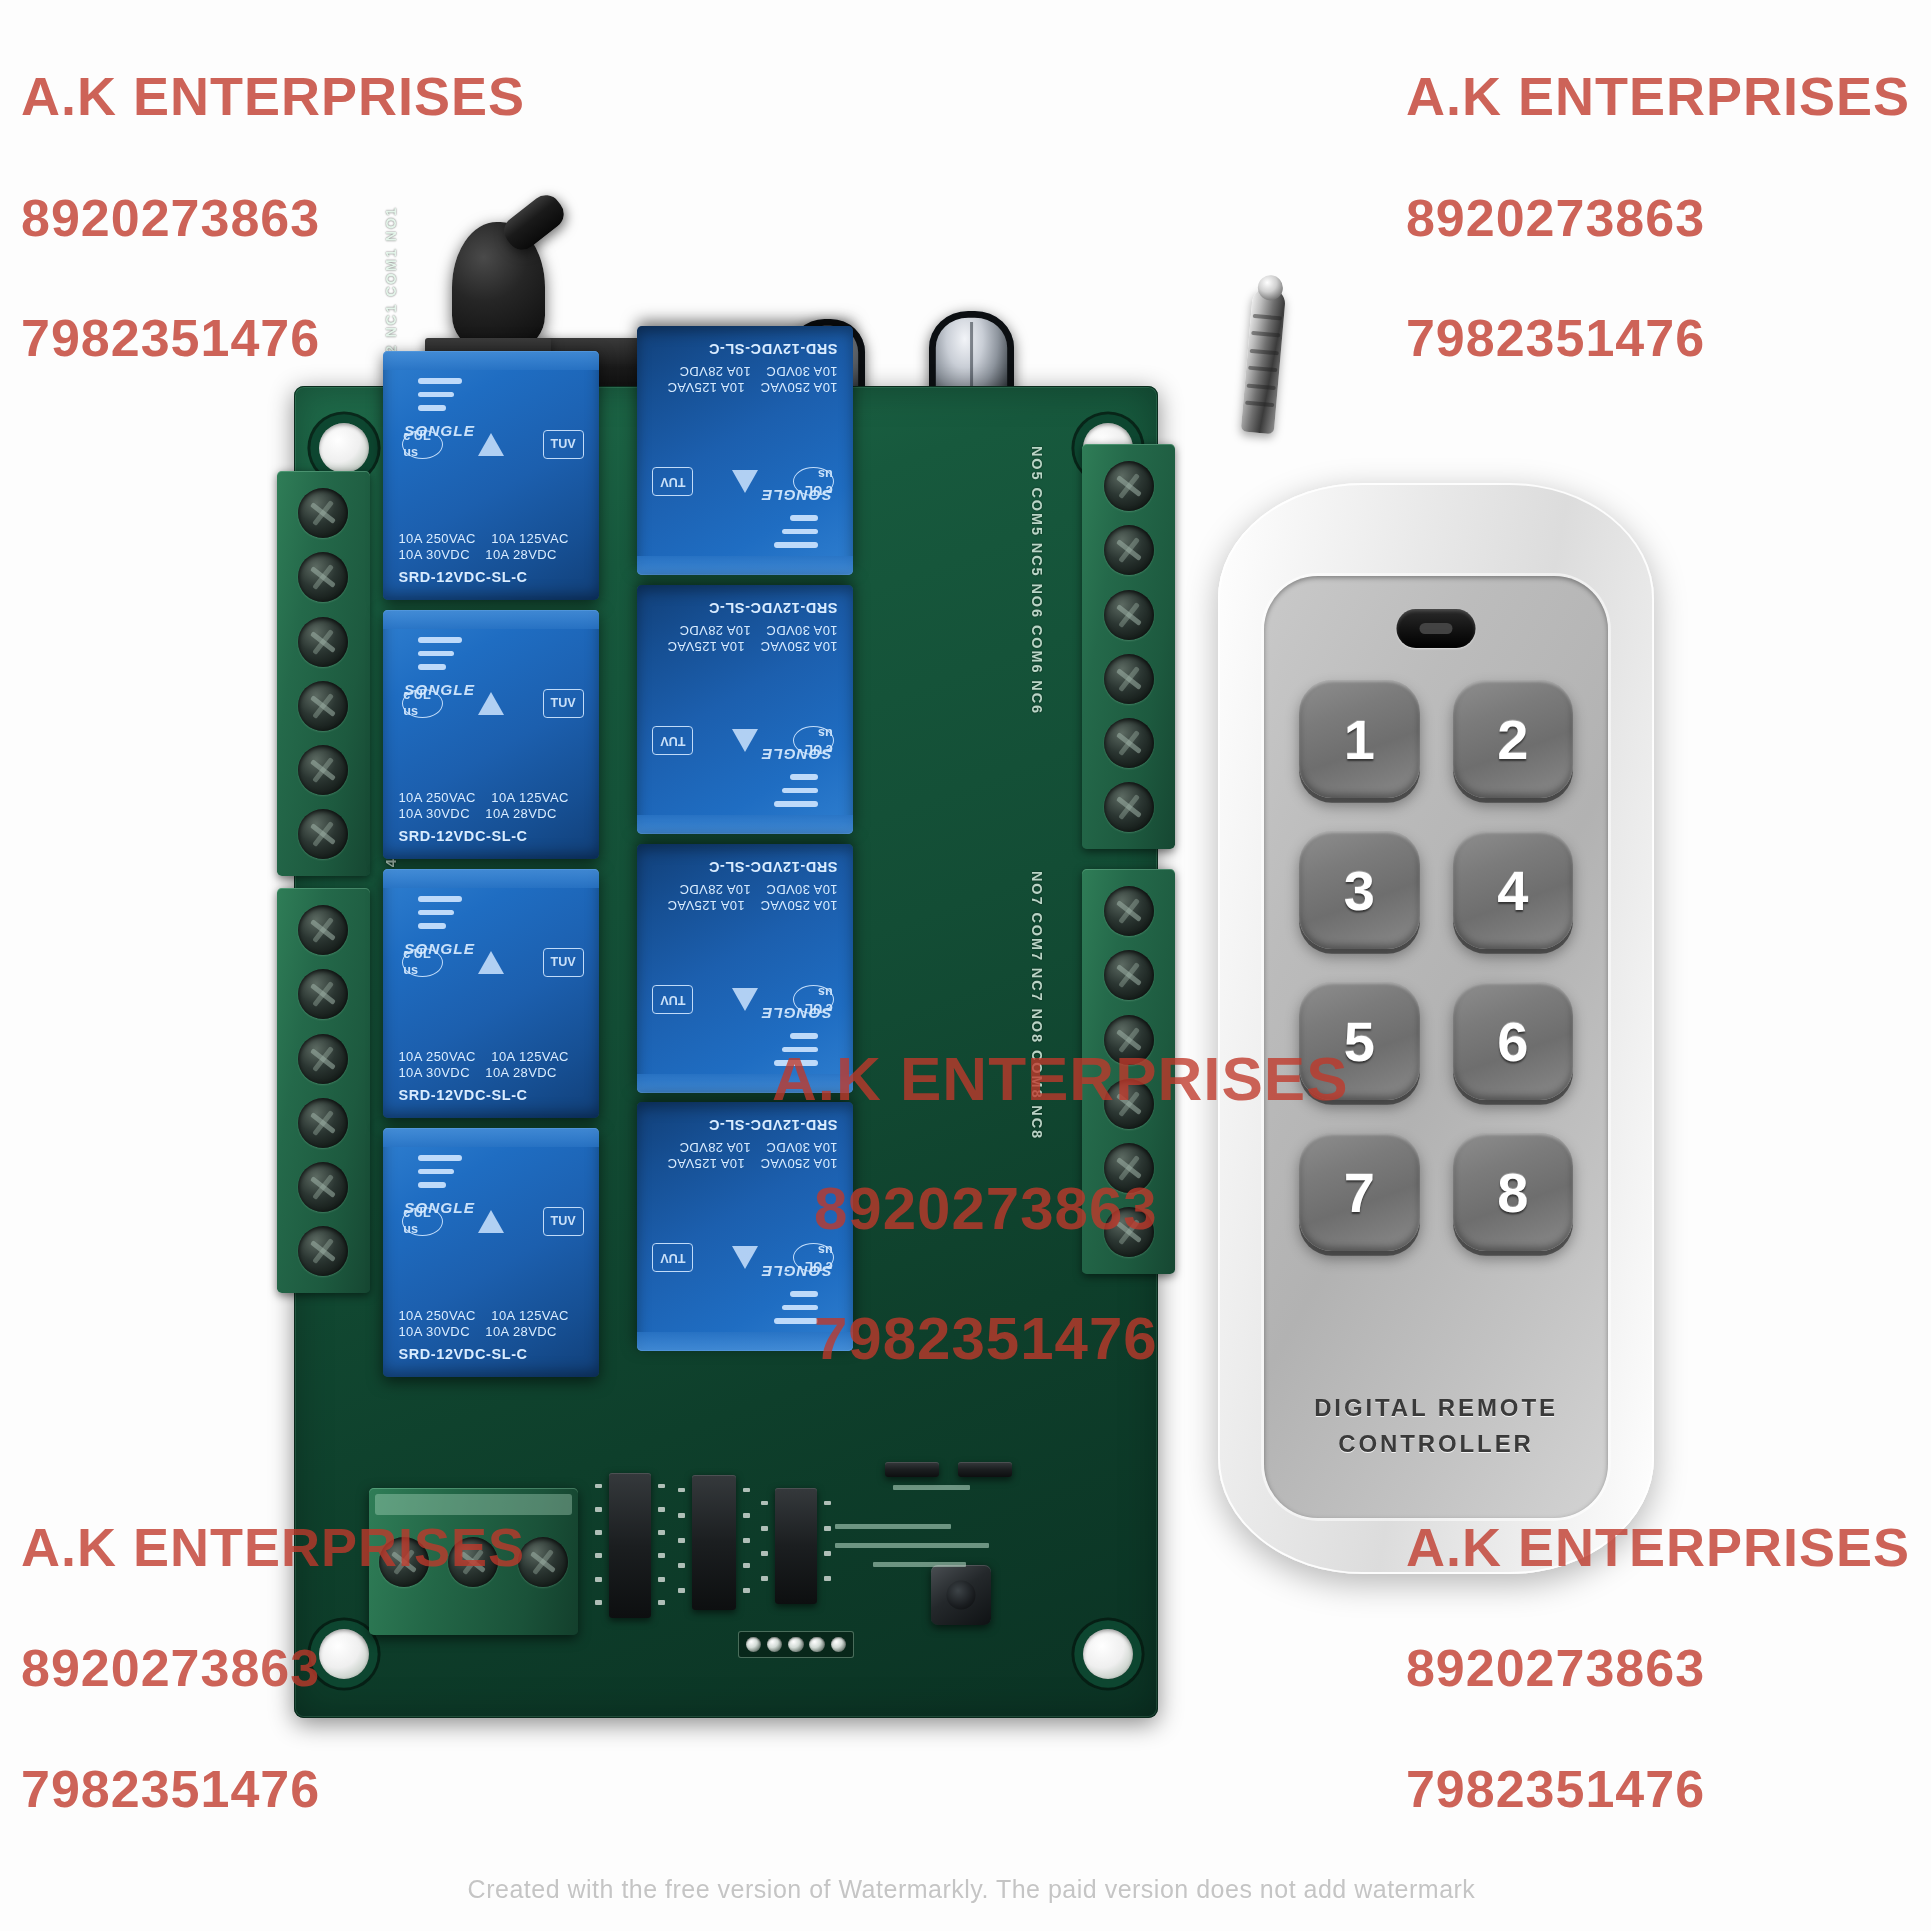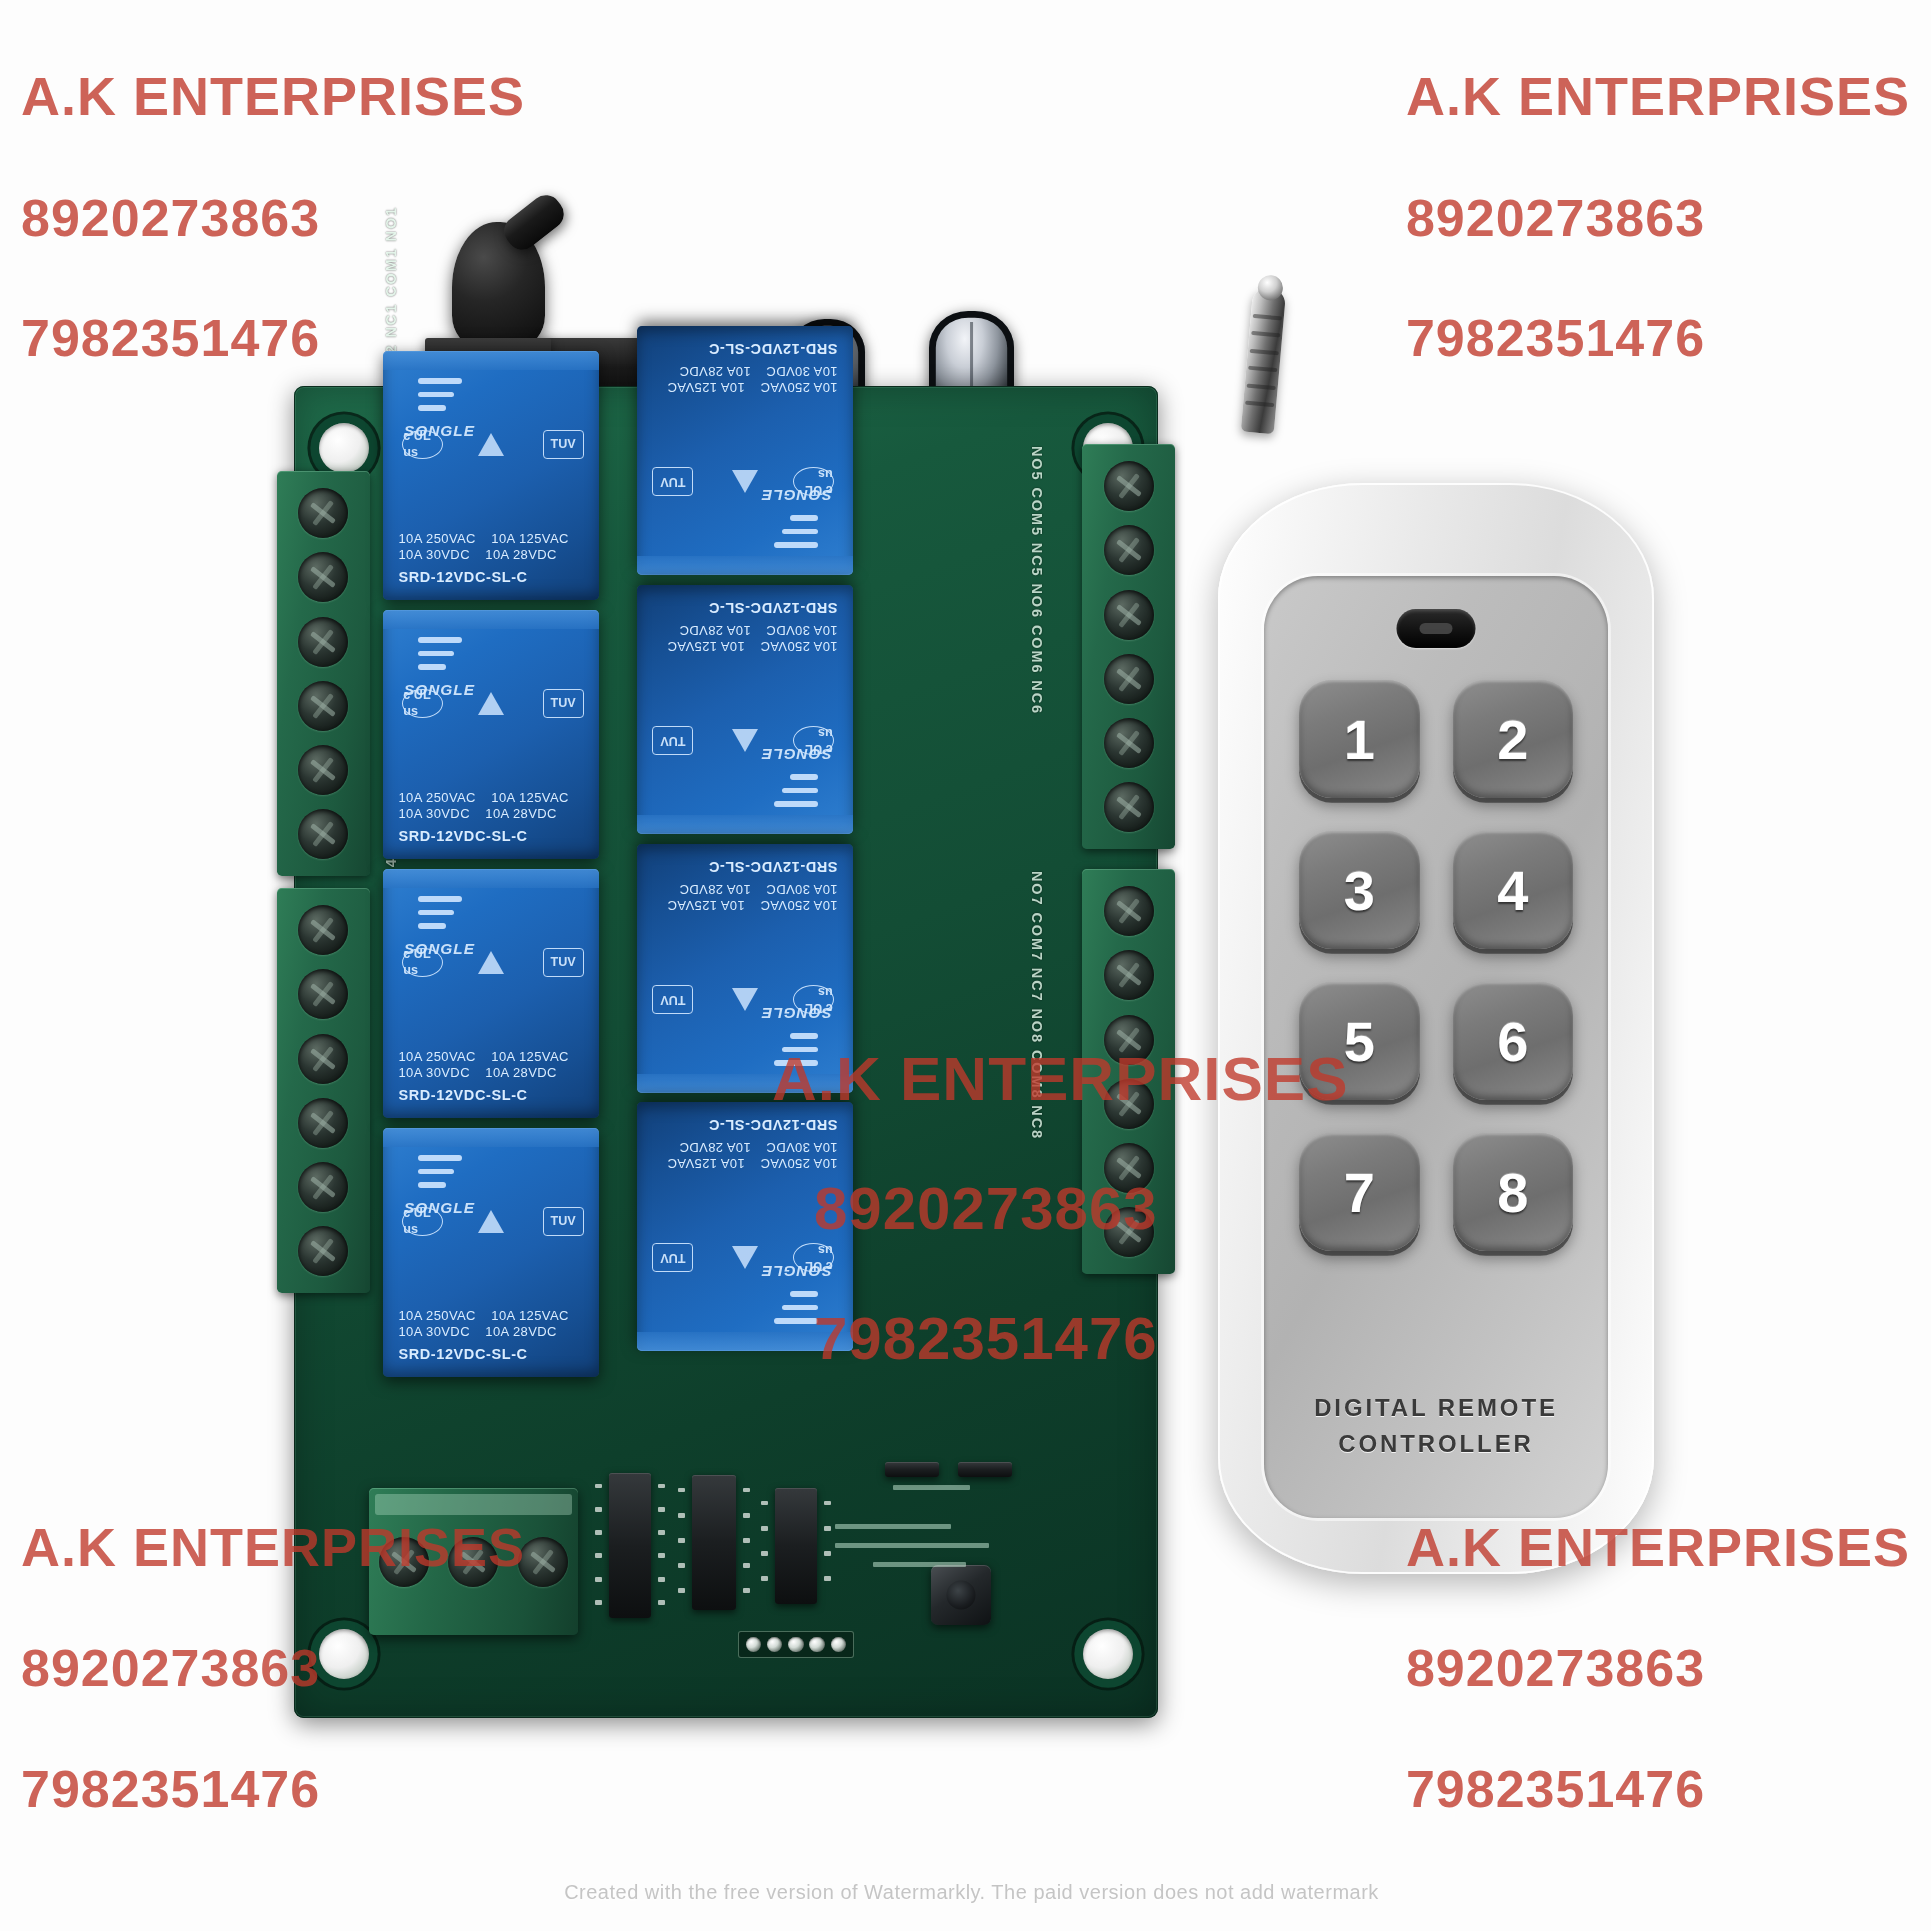--- a/index.html
+++ b/index.html
@@ -242,21 +242,21 @@
   .wm.tr{right:21px;top:5.8px;text-align:left;}
   .wm.bl{left:21px;bottom:52px;text-align:left;}
   .wm.br{right:21px;bottom:52px;text-align:left;}
   .wm.center{left:772px;top:983px;}
   .wm.center .name{font-size:62px;}
   .wm.center .num{font-size:60px;}
   .wm-indent{padding-left:42px;}
 
   .wmk-footer{
     position:absolute;left:0;right:0;bottom:27px;text-align:center;
-    color:rgba(150,150,150,.55);font-size:20px;letter-spacing:0.5px;
+    color:rgba(150,150,150,.55);font-size:25px;letter-spacing:0.5px;
     text-shadow:0 1.9px 2.9px rgba(255,255,255,.9);
     pointer-events:none;
     margin-left:12px;
   }
 </style>
 </head>
 <body>
 
 <div class="stage">
   <div class="photo">

